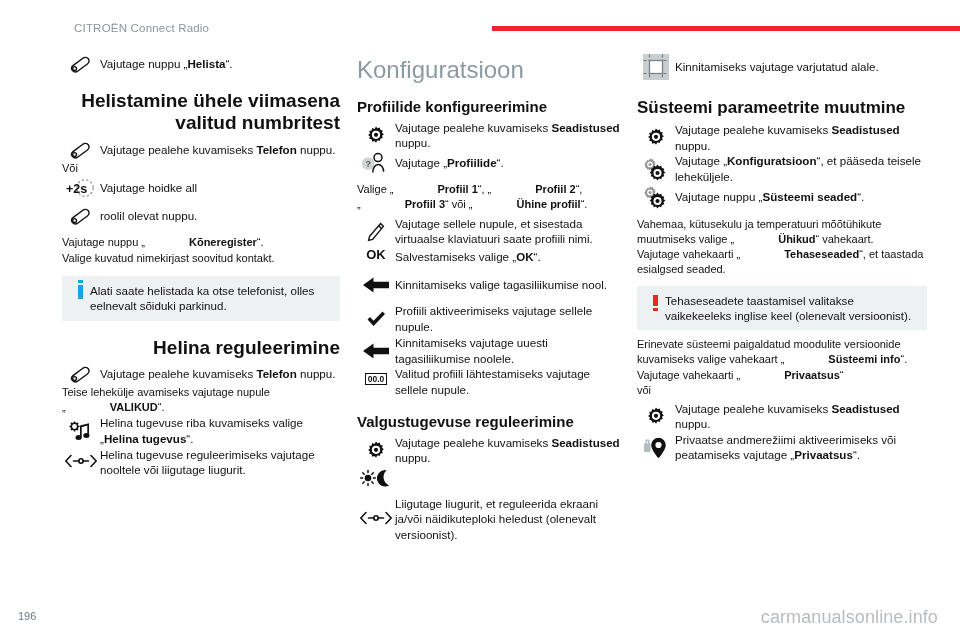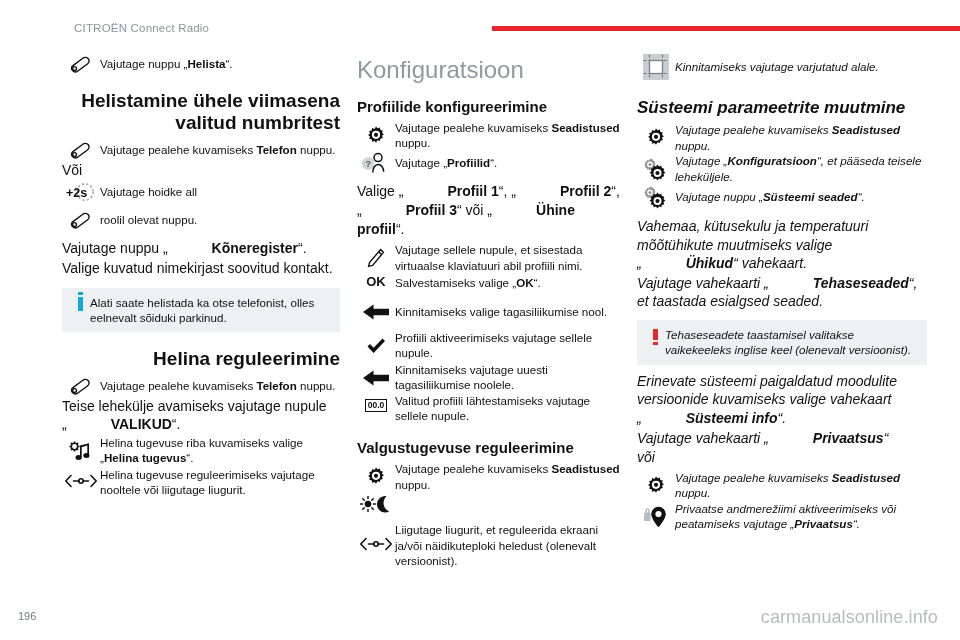--- a/index.html
+++ b/index.html
@@ -24,37 +24,37 @@
   }
   .header-rule {
     position: absolute; left: 492px; top: 26px; width: 468px; height: 5px;
     background: #e8262c;
   }
 
   
   .col { position: absolute; top: 52px; }
   .col-1 { left: 62px;  width: 278px; }
   .col-2 { left: 357px; width: 268px; }
-  .col-3 { left: 637px; width: 290px; font-style: italic; }
+  .col-3 { left: 637px; width: 290px; }
 
   
   .chapter-title {
     font-size: 24px; font-weight: 400; color: #8d9aa0;
     margin: 4px 0 14px 0; line-height: 1.15;
   }
   h2.sec {
     font-size: 19px; font-weight: bold; color: #111;
     line-height: 1.18; margin: 16px 0 4px 0; text-align: right;
   }
   h3.sub {
     font-size: 15px; font-weight: bold; color: #111;
     line-height: 1.2; margin: 0 0 4px 0;
   }
   p.body {
-    font-size: 14px; line-height: 1.33; margin: 0 0 1px 0; color: #111;
+    font-size: 11px; line-height: 1.33; margin: 0 0 1px 0; color: #111;
   }
   p.body b { font-weight: bold; padding-left: 44px; }
 
   
   .row { display: flex; align-items: center; margin: 1px 0 1px 0; }
   .ico {
     flex: 0 0 38px; width: 38px; min-height: 20px;
     display: flex; align-items: flex-start; justify-content: center;
     padding-top: 1px;
   }
@@ -268,38 +268,38 @@
       <svg width="30" height="24" viewBox="0 0 30 24">
         <circle cx="7.2" cy="12.5" r="6.3" fill="#cfd4d6"></circle>
         <text x="7.2" y="16.3" text-anchor="middle" font-family="Liberation Sans, sans-serif" font-size="9" font-weight="bold" fill="#555">?</text>
         <g fill="none" stroke="#111" stroke-width="1.5">
           <circle cx="17" cy="6.6" r="4"></circle>
           <path d="M11.8 21.5c0-4.8 2.4-8 5.4-8s5.4 3 5.4 7.3"></path>
         </g>
       </svg>
     </div>
     <div class="txt">
-      <span>Vajutage „</span><b>Profiilid</b><span>“.</span>
+      <span>Vajutage „</span><b>Profiilide</b><span>“.</span>
     </div>
   </div>
 
   <p class="body" style="margin-top:7px">
     <span>Valige „</span><b>Profiil 1</b><span>“, „</span><b>Profiil 2</b><span>“, „</span><b>Profiil 3</b><span>“ või „</span><b>Ühine profiil</b><span>“.</span>
   </p>
 
   <div class="row" style="margin-top:4px">
     <div class="ico">
       <svg width="22" height="22" viewBox="0 0 22 22">
         <g fill="none" stroke="#111" stroke-width="1.4">
           <path d="M15.6 2.6 18.4 5.4 7.6 18.4 3.6 19.4 4.6 15.4 Z"></path>
           <path d="M13.6 4.6 16.4 7.4"></path>
         </g>
       </svg>
     </div>
-    <div class="txt">Vajutage sellele nupule, et sisestada virtuaalse klaviatuuri abil profiili nimi.</div>
+    <div class="txt">Vajutage sellele nupule, et sisestada virtuaalse klaviatuuri saate profiili nimi.</div>
   </div>
 
   <div class="row tight">
     <div class="ico">
       <span style="font-size:13px;font-weight:bold;color:#111;">OK</span>
     </div>
     <div class="txt">
       <span>Salvestamiseks valige „</span><b>OK</b><span>“.</span>
     </div>
   </div>

